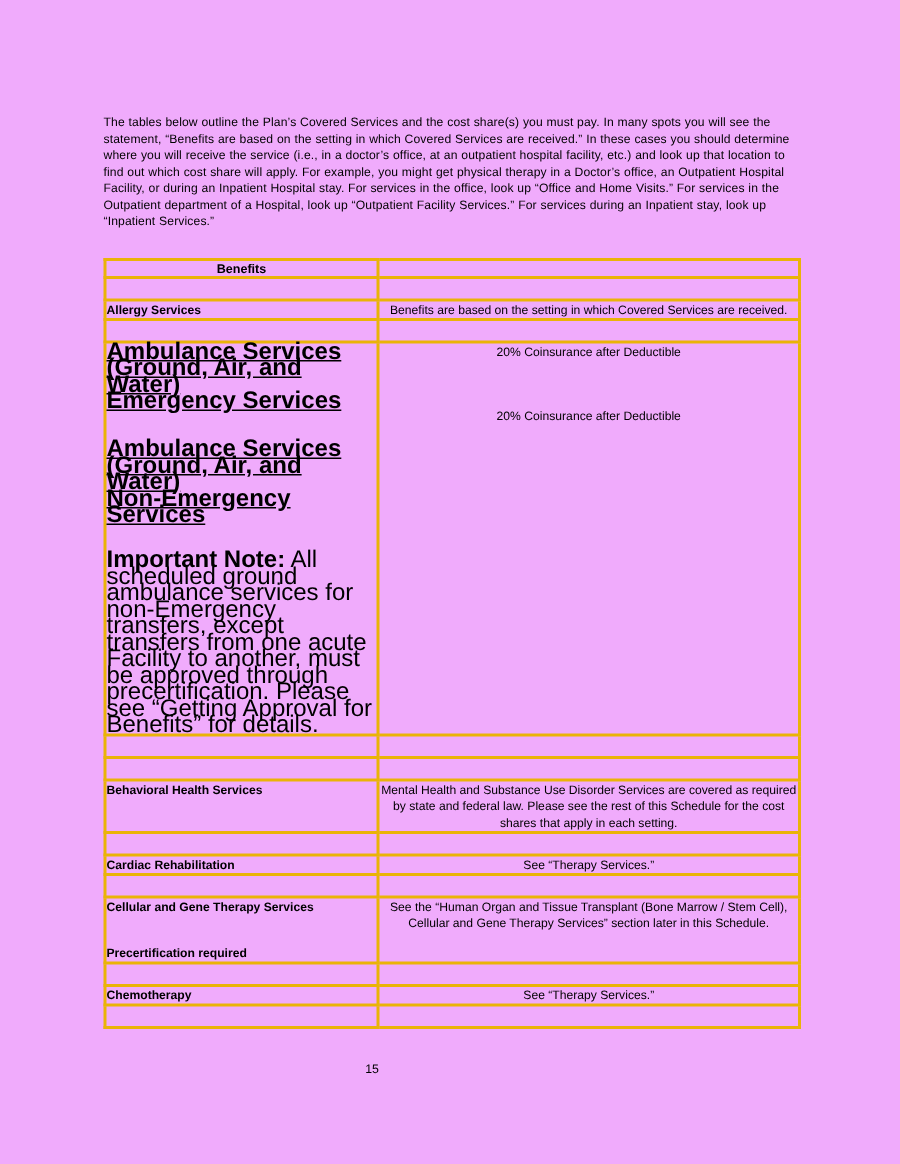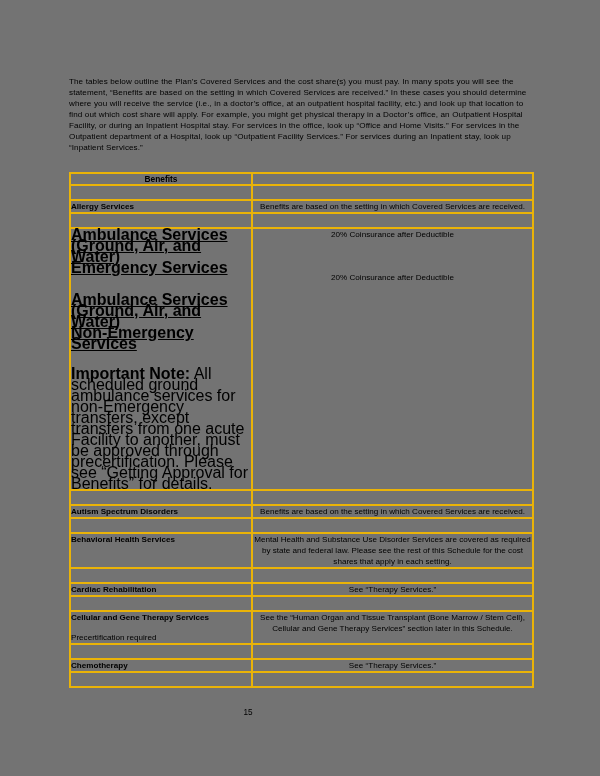--- a/index.html
+++ b/index.html
@@ -14,21 +14,21 @@
     font-family: "Liberation Sans", sans-serif;
     color: #000000;
     -webkit-font-smoothing: antialiased;
   }
 
   .page {
     position: relative;
     width: 600px;
     height: 776px;
     box-sizing: border-box;
-    background: #737373;
+    background: #f0abfc;
     overflow: hidden;
   }
 
   
   .intro {
     position: absolute;
     left: 69px;
     top: 68px;
     width: 464px;
     font-size: 8.1px;
@@ -81,22 +81,22 @@
     line-height: 11.0px;
     padding: 5px 8px 6px 8px;
     text-align: center;
   }
   .b { font-weight: bold; }
 
   .svc-title {
     font-weight: bold;
   }
   .svc-sub {
-    font-weight: normal;
-    margin-top: 9px;
+    font-weight: bold;
+    margin-top: 20px;
   }
 
   
   .amb-block { padding: 5px 7px 7px 7px; }
   .amb-entry { font-weight: bold; line-height: 11.0px; text-decoration: underline; }
   .amb-gap   { height: 21px; }
   .amb-note  {
     font-weight: normal;
     line-height: 11.0px;
     margin-top: 19px;
@@ -173,24 +173,20 @@
           <div class="r1">20% Coinsurance after Deductible</div>
           <div class="r2">20% Coinsurance after Deductible</div>
         </td>
       </tr>
 
       <tr class="spacer-row">
         <td></td>
         <td></td>
       </tr>
 
-      <tr>
-        <td class="cell-left b">Autism Spectrum Disorders</td>
-        <td class="cell-right">Benefits are based on the setting in which Covered Services are received.</td>
-      </tr>
 
       <tr class="spacer-row">
         <td></td>
         <td></td>
       </tr>
 
       <tr>
         <td class="cell-left b">Behavioral Health Services</td>
         <td class="cell-right">Mental Health and Substance Use Disorder Services are covered as required by state and federal law.  Please see the rest of this Schedule for the cost shares that apply in each setting.</td>
       </tr>

